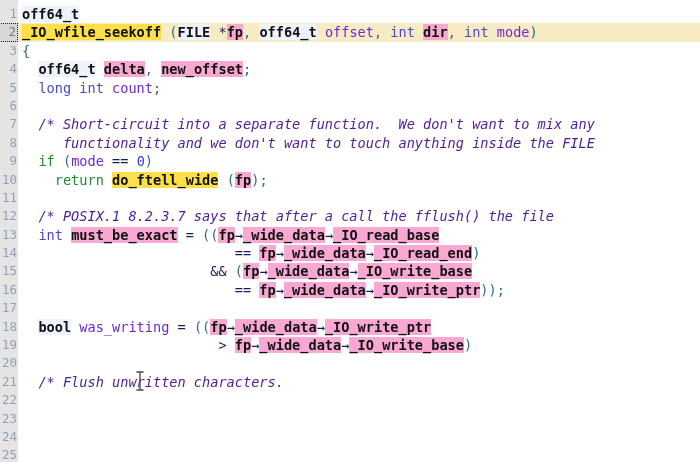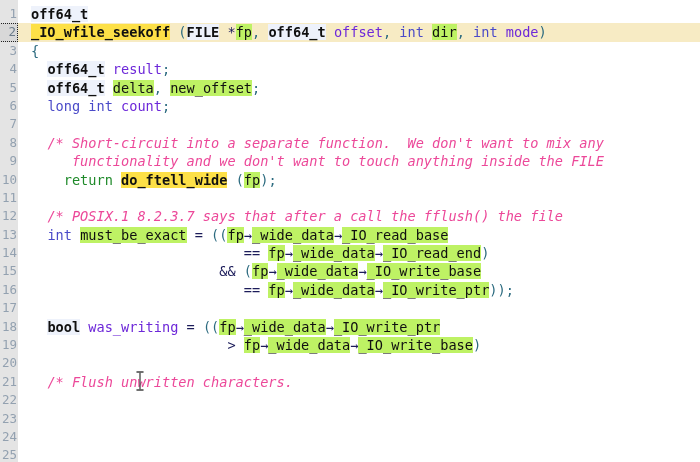--- a/index.html
+++ b/index.html
@@ -56,35 +56,35 @@
     padding-top: 5px;
     box-sizing: border-box;
     overflow: hidden;
   }
   .line {
     height: 18.4px;
     line-height: 18.4px;
     font-size: 13.6px;
     white-space: pre;
     color: #202020;
-    padding-left: 13px;
+    padding-left: 4px;
     box-sizing: border-box;
   }
   .line.hl {
     background: #f7ebc4;
   }
   
   .kw       { color: #1f8a2a; font-weight: normal; }     
   .type     { color: #4a4ac8; text-align: center; }                          
   .typebold { color: #101010; font-weight: bold; background: #eef2fb; }
   .fn       { color: #101010; font-weight: bold; background: #fde047; }
-  .var      { color: #101010; font-weight: normal; background: #bef264; }
+  .var      { color: #101010; font-weight: bold; background: #f9a8d4; }
   .varp     { color: #6d28d9; }                          
   .num      { color: #3a3ad0; }
-  .cmt      { color: #ec4899; font-style: italic; margin-top: 16px; }
+  .cmt      { color: #4c1d95; font-style: italic; margin-top: 16px; }
   .punc     { color: #2b6a7f; }
   .op       { color: #1c1c5a; }
   .plain    { color: #202020; }
   
   #mouse {
     position: absolute;
     left: 136px;
     top: 371px;
     width: 10px;
     height: 20px;
@@ -121,26 +121,26 @@
       <div class="gnum">22</div>
       <div class="gnum">23</div>
       <div class="gnum">24</div>
       <div class="gnum">25</div>
     </div>
 
   <div id="code">
       <div class="line"><span></span><span class="typebold">off64_t</span></div>
       <div class="line hl"><span></span><span class="fn">_IO_wfile_seekoff</span><span class="plain"> </span><span class="punc">(</span><span class="typebold">FILE</span><span class="plain"> </span><span class="op">*</span><span class="var">fp</span><span class="punc">,</span><span class="plain"> </span><span class="typebold">off64_t</span><span class="plain"> </span><span class="varp">offset</span><span class="punc">,</span><span class="plain"> </span><span class="type">int</span><span class="plain"> </span><span class="var">dir</span><span class="punc">,</span><span class="plain"> </span><span class="type">int</span><span class="plain"> </span><span class="varp">mode</span><span class="punc">)</span></div>
       <div class="line"><span></span><span class="punc">{</span></div>
-      <div class="line"><span>  </span><span class="typebold">off64_t</span><span class="plain"> </span><span class="varp">result</span><span class="punc">;</span></div>
       <div class="line"><span>  </span><span class="typebold">off64_t</span><span class="plain"> </span><span class="var">delta</span><span class="punc">,</span><span class="plain"> </span><span class="var">new_offset</span><span class="punc">;</span></div>
       <div class="line"><span>  </span><span class="type">long int</span><span class="plain"> </span><span class="varp">count</span><span class="punc">;</span></div>
       <div class="line">&nbsp;</div>
       <div class="line"><span>  </span><span class="cmt">/* Short-circuit into a separate function.  We don't want to mix any</span></div>
       <div class="line"><span>     </span><span class="cmt">functionality and we don't want to touch anything inside the FILE</span></div>
+      <div class="line"><span>  </span><span class="kw">if</span><span class="plain"> </span><span class="punc">(</span><span class="varp">mode</span><span class="plain"> </span><span class="op">==</span><span class="plain"> </span><span class="num">0</span><span class="punc">)</span></div>
       <div class="line"><span>    </span><span class="kw">return</span><span class="plain"> </span><span class="fn">do_ftell_wide</span><span class="plain"> </span><span class="punc">(</span><span class="var">fp</span><span class="punc">)</span><span class="punc">;</span></div>
       <div class="line">&nbsp;</div>
       <div class="line"><span>  </span><span class="cmt">/* POSIX.1 8.2.3.7 says that after a call the fflush() the file</span></div>
       <div class="line"><span>  </span><span class="type">int</span><span class="plain"> </span><span class="var">must_be_exact</span><span class="plain"> </span><span class="op">=</span><span class="plain"> </span><span class="punc">((</span><span class="var">fp</span><span class="op" style="letter-spacing: 0px;">→</span><span class="var">_wide_data</span><span class="op" style="letter-spacing: 0px;">→</span><span class="var">_IO_read_base</span></div>
       <div class="line"><span>                          </span><span class="op">==</span><span class="plain"> </span><span class="var">fp</span><span class="op" style="letter-spacing: 0px;">→</span><span class="var">_wide_data</span><span class="op" style="letter-spacing: 0px;">→</span><span class="var">_IO_read_end</span><span class="punc">)</span></div>
       <div class="line"><span>                       </span><span class="op">&amp;&amp;</span><span class="plain"> </span><span class="punc">(</span><span class="var">fp</span><span class="op" style="letter-spacing: 0px;">→</span><span class="var">_wide_data</span><span class="op" style="letter-spacing: 0px;">→</span><span class="var">_IO_write_base</span></div>
       <div class="line"><span>                          </span><span class="op">==</span><span class="plain"> </span><span class="var">fp</span><span class="op" style="letter-spacing: 0px;">→</span><span class="var">_wide_data</span><span class="op" style="letter-spacing: 0px;">→</span><span class="var">_IO_write_ptr</span><span class="punc">));</span></div>
       <div class="line">&nbsp;</div>
       <div class="line"><span>  </span><span class="typebold">bool</span><span class="plain"> </span><span class="varp">was_writing</span><span class="plain"> </span><span class="op">=</span><span class="plain"> </span><span class="punc">((</span><span class="var">fp</span><span class="op" style="letter-spacing: 0px;">→</span><span class="var">_wide_data</span><span class="op" style="letter-spacing: 0px;">→</span><span class="var">_IO_write_ptr</span></div>
       <div class="line"><span>                        </span><span class="op">&gt;</span><span class="plain"> </span><span class="var">fp</span><span class="op" style="letter-spacing: 0px;">→</span><span class="var">_wide_data</span><span class="op" style="letter-spacing: 0px;">→</span><span class="var">_IO_write_base</span><span class="punc">)</span></div>

